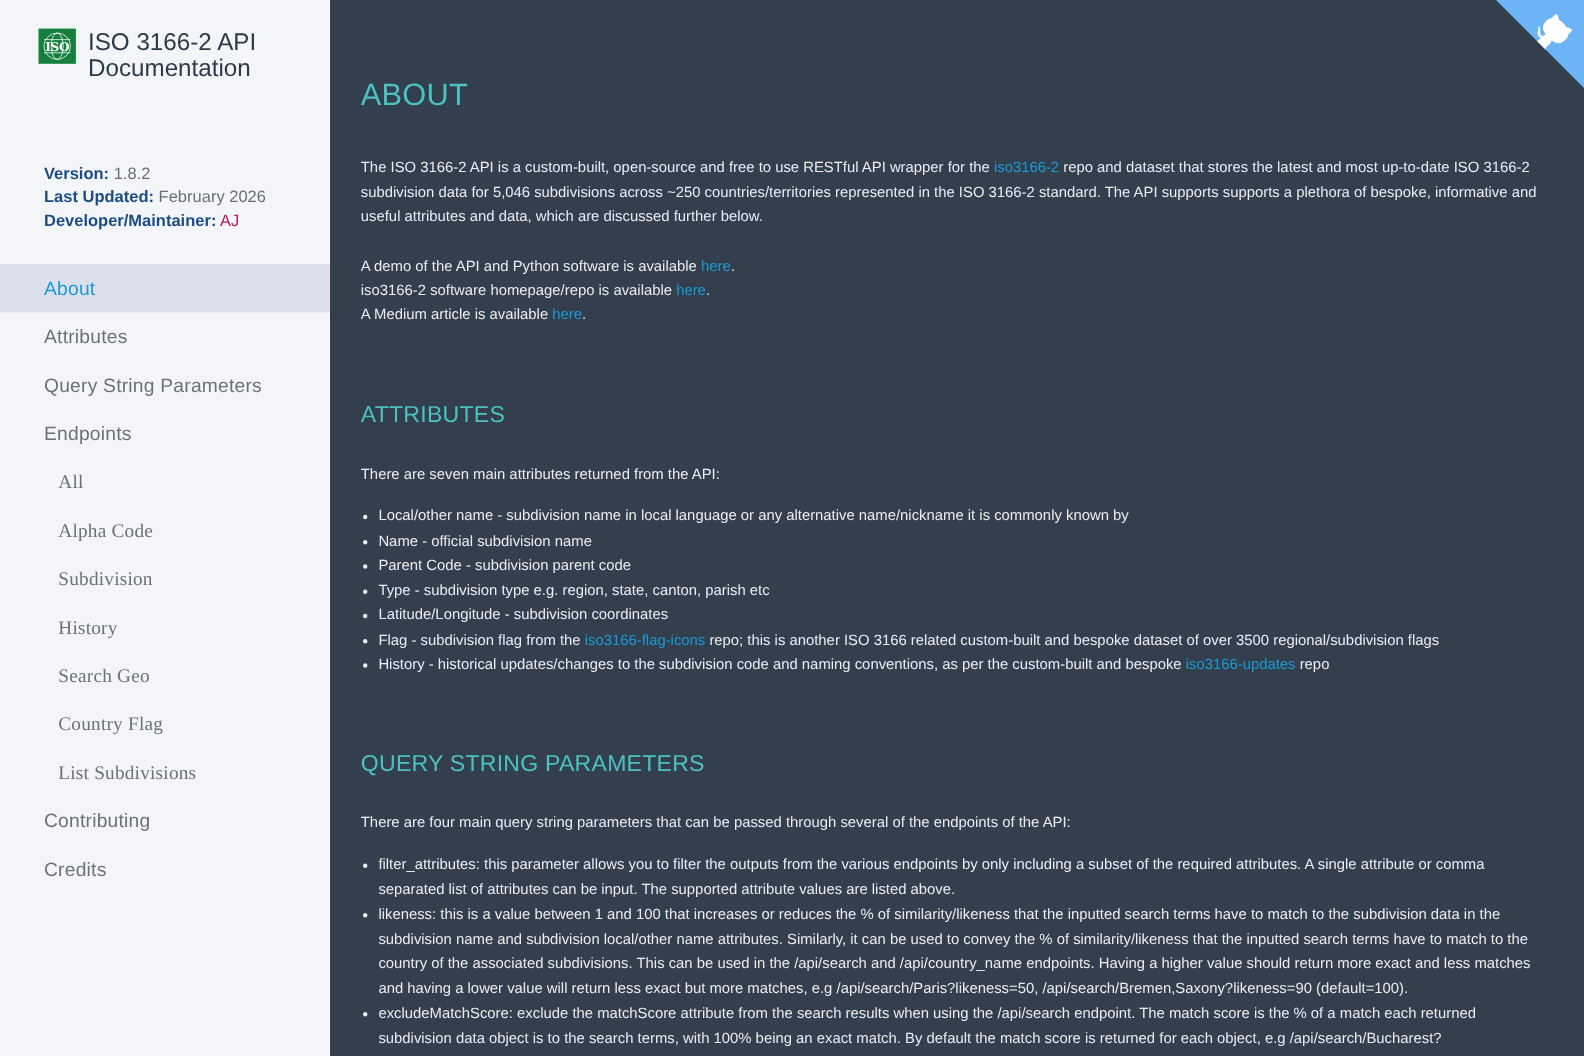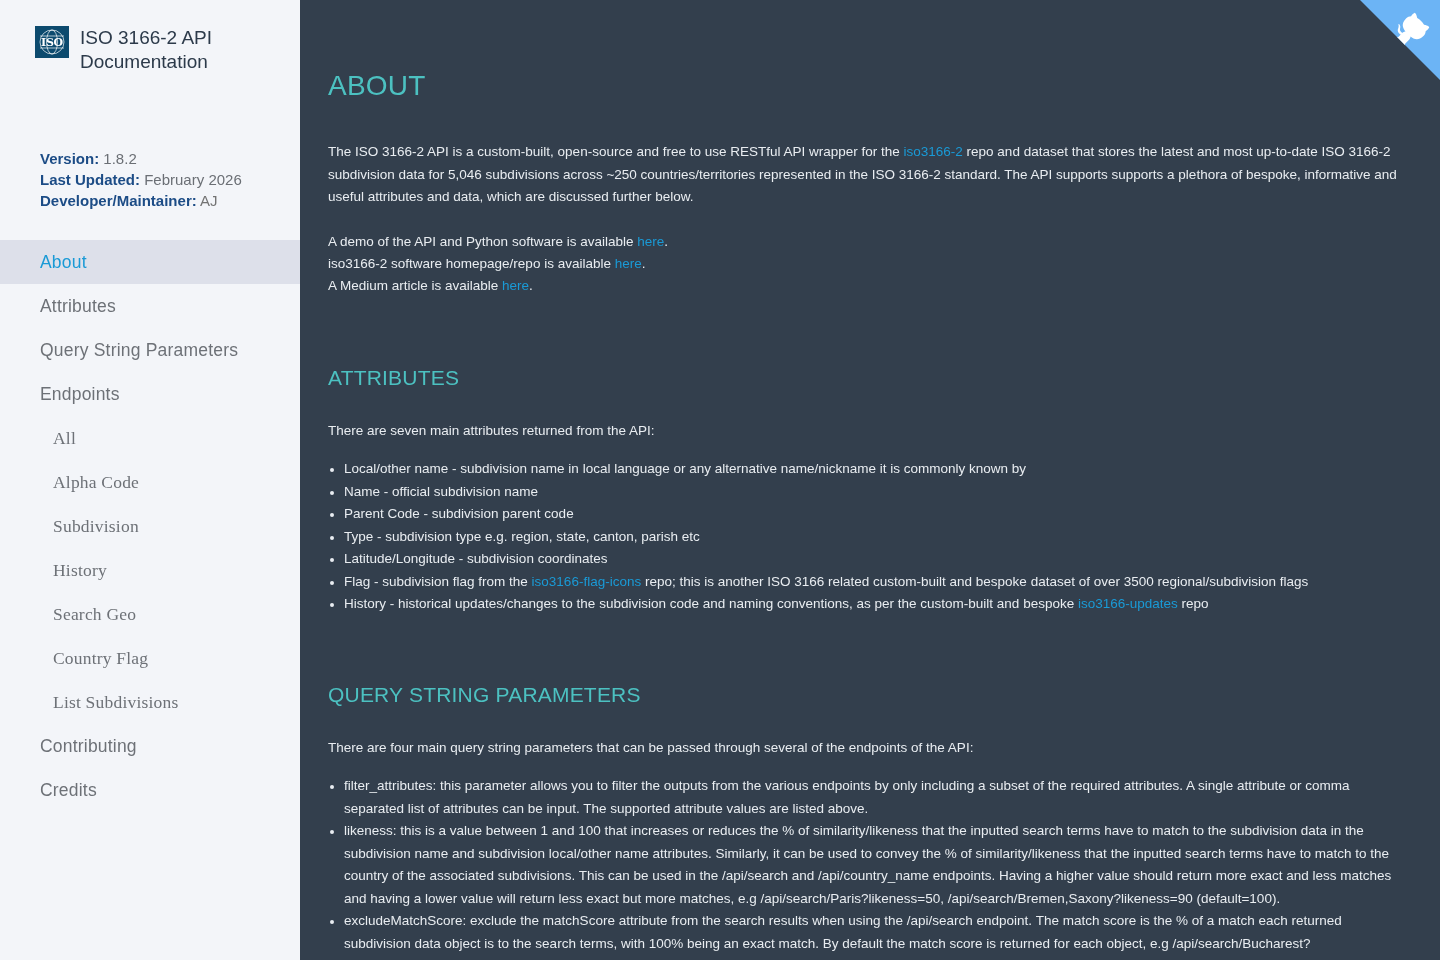--- a/index.html
+++ b/index.html
@@ -14,44 +14,44 @@
       position: absolute; left: 0; top: 0;
       width: 300px; height: 960px;
       background: #f3f5f9;
     }
     .brand {
       position: absolute; left: 35px; top: 26px;
       display: flex; align-items: flex-start;
     }
     .iso-logo {
       width: 34px; height: 32px;
-      background: #0c4a6e;
+      background: #15803d;
       display: flex; align-items: center; justify-content: center;
       position: relative; overflow: hidden;
       margin-top: 0px;
     }
     .iso-logo svg { position: absolute; left: 0; top: 0; }
     .iso-logo span {
       position: relative;
       color: #fff; font-family: "DejaVu Serif", serif;
       font-weight: bold; font-size: 11px; letter-spacing: -0.3px;
     }
     .brand-title {
       margin-left: 11px;
-      font-size: 19px; line-height: 24px;
+      font-size: 22px; line-height: 24px;
       color: #2c3a4a;
       width: 170px;
     }
     .meta {
       position: absolute; left: 40px; top: 148px;
       font-size: 15px; line-height: 21px;
       color: #6b6f75;
     }
     .meta .k { color: #1c4c86; font-weight: bold; }
-    .meta a { color: #737373; }
+    .meta a { color: #be185d; }
     .nav {
       position: absolute; left: 0; top: 240px; width: 300px;
     }
     .nav-item {
       display: block;
       height: 44px; line-height: 44px;
       padding-left: 40px;
       font-size: 17.5px;
       color: #6d7177;
       letter-spacing: 0.2px;

